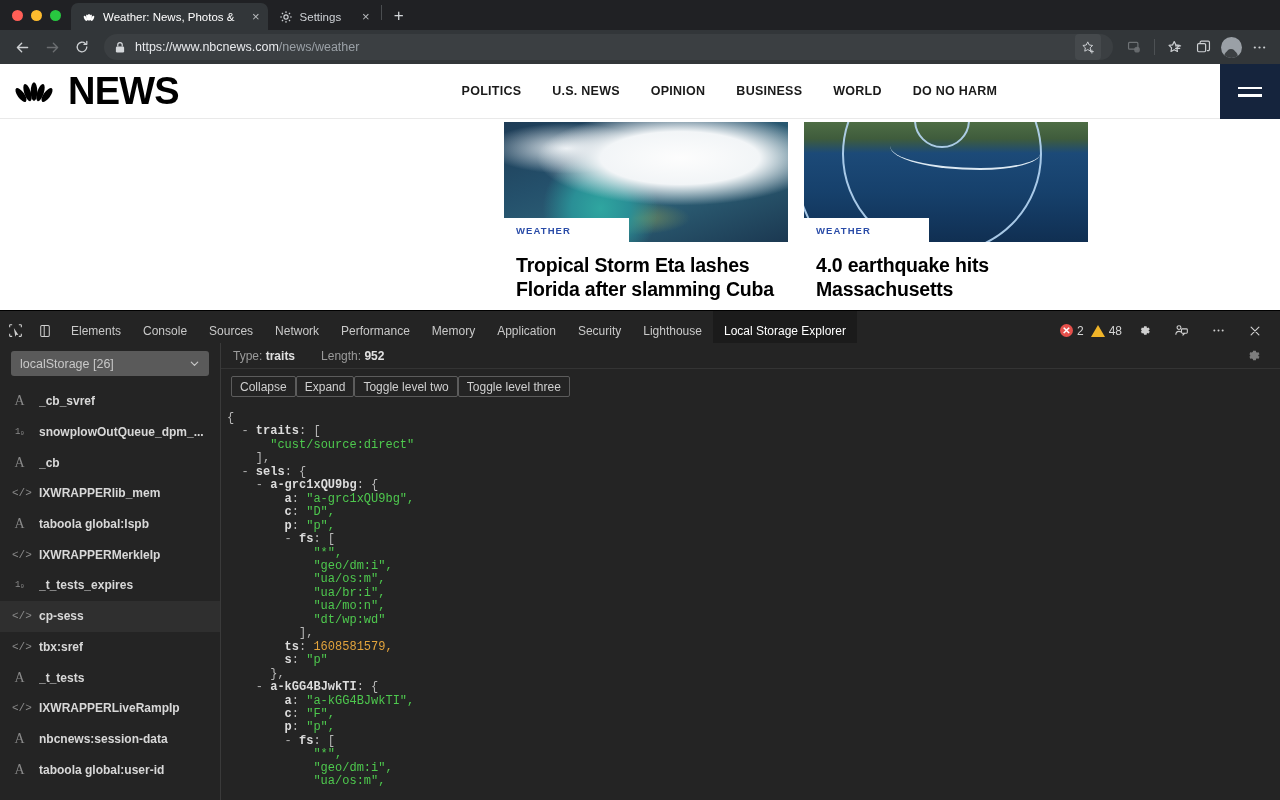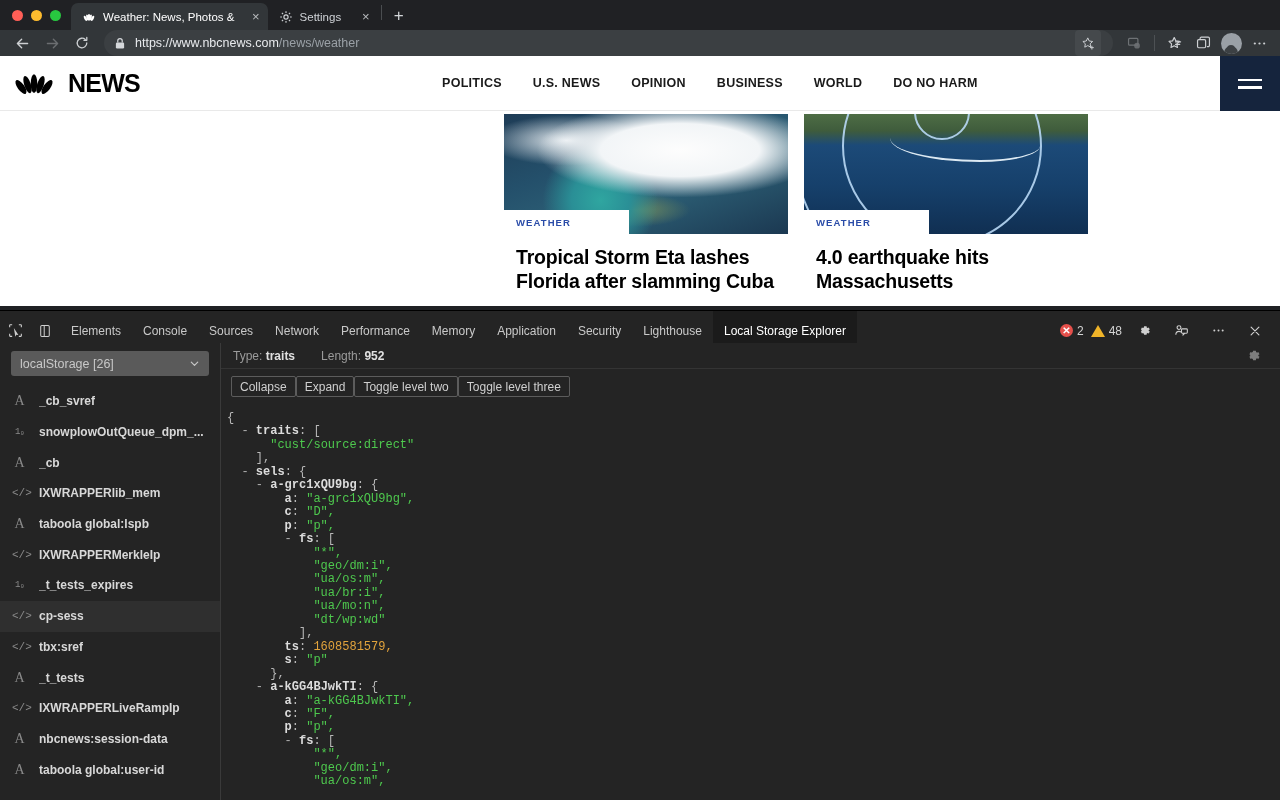--- a/index.html
+++ b/index.html
@@ -33,21 +33,21 @@
   .tab-title { white-space: nowrap; overflow: hidden; max-width: 132px; }
   .tab-close { font-size: 13px; color: #b8bbbe; margin-left: auto; padding-left: 10px; line-height: 1; }
   .tab-fav { width: 14px; height: 14px; flex: none; display: block; }
   .tab-sep { width: 1px; height: 15px; background: #4a4d50; align-self: center; margin: 0 6px 5px 3px; }
   .newtab {
     width: 22px; height: 22px; display: flex; align-items: center; justify-content: center;
     color: #d3d6d9; font-size: 17px; margin-bottom: 3px; font-weight: 300;
   }
 
   .browser-toolbar {
-    height: 26px; background: #323639;
+    height: 34px; background: #323639;
     display: flex; align-items: center; gap: 2px; padding: 0 8px;
   }
   .nav-btn {
     width: 28px; height: 28px; border-radius: 4px;
     display: flex; align-items: center; justify-content: center;
     color: #cdd0d3;
   }
   .nav-btn.dim { color: #6b6e71; }
   .omnibox {
     flex: 1; height: 26px; margin: 0 6px; background: #3b3f42;
@@ -70,21 +70,21 @@
   .avatar-head { width: 8px; height: 8px; border-radius: 50%; background: #3c4043; margin-bottom: 1px; }
   .avatar-body { position: absolute; width: 14px; height: 8px; border-radius: 7px 7px 0 0; background: #3c4043; bottom: 0; }
 
   
   .page { position: relative; height: 250px; background: #ffffff; overflow: hidden; }
   .nbc-header {
     height: 55px; background: #fff; display: flex; align-items: center;
     border-bottom: 1px solid #e9e9e9; position: relative;
   }
   .nbc-logo { display: flex; align-items: center; gap: 9px; padding-left: 13px; }
-  .nbc-word { font-size: 25px; font-weight: bold; letter-spacing: -0.8px; color: #000; font-family: "Liberation Sans", sans-serif; }
+  .nbc-word { font-size: 38px; font-weight: bold; letter-spacing: -0.8px; color: #000; font-family: "Liberation Sans", sans-serif; }
   .nbc-nav { display: flex; gap: 31px; margin: 0 auto; justify-content: flex-end; }
   .nbc-nav a { font-size: 12.5px; font-weight: bold; color: #1a1a1a; letter-spacing: 0.25px; text-decoration: none; }
   .nbc-burger {
     position: absolute; right: 0; top: 0; width: 60px; height: 55px;
     background: #15243d; display: flex; flex-direction: column;
     align-items: center; justify-content: center; gap: 5px;
   }
   .nbc-burger span { width: 24px; height: 2.5px; background: #fff; display: block; }
 
   .cards { position: absolute; top: 58px; left: 504px; display: flex; gap: 16px; }

